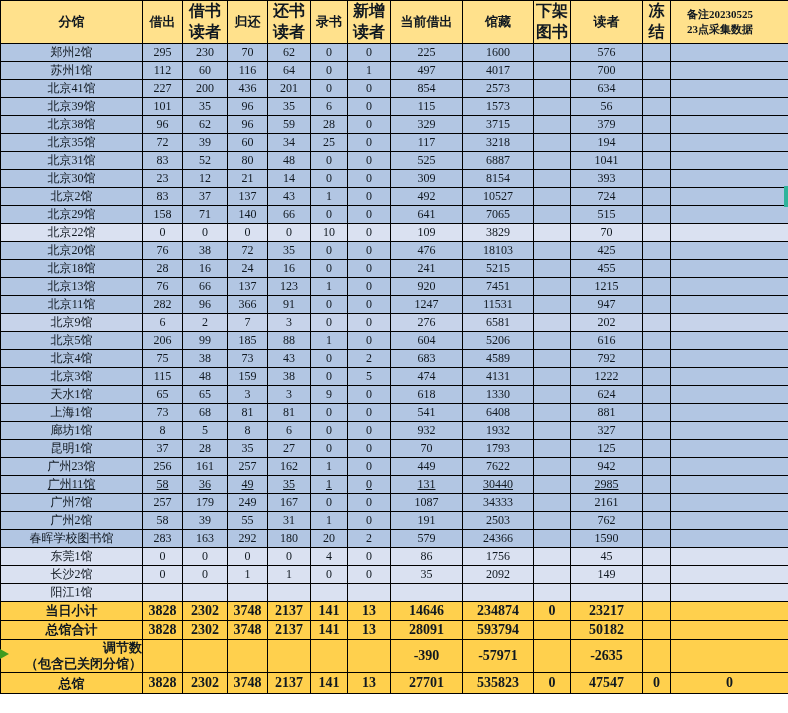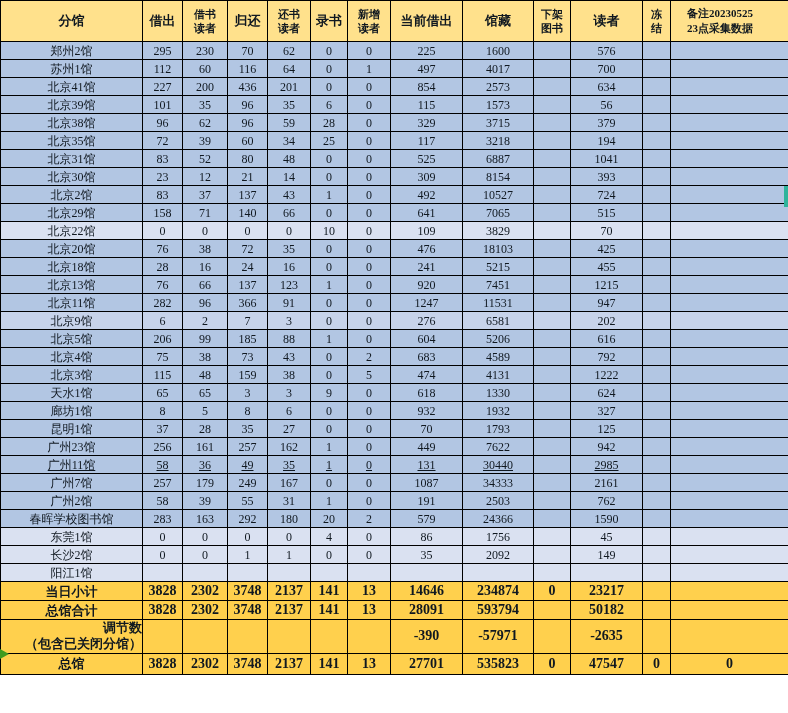--- a/index.html
+++ b/index.html
@@ -24,21 +24,21 @@
     border:1px solid var(--grid);
     padding:0;margin:0;
     text-align:center;vertical-align:middle;
     overflow:hidden;white-space:nowrap;
     color:var(--text);
   }
   thead th{
     background:var(--header-bg);
     font-weight:bold;font-size:13px;height:40px;line-height:1.2;
   }
-  thead th .ln{display:block;font-size:11px;line-height:1.3;}
+  thead th .ln{display:block;font-size:16px;line-height:1.3;}
   thead th.note-th{
     text-align:left;font-size:11px;padding-left:16px;
   }
   thead th.note-th .ln{font-size:11px;line-height:1.35;text-align:left;}
   tbody td{font-size:12px;height:17px;line-height:1;}
   tbody td.branch{font-size:12px;}
   tr.summary td{
     background:var(--summary-bg);
     font-weight:bold;font-size:14px;
   }
@@ -408,20 +408,35 @@
         <td>9</td>
         <td>0</td>
         <td>618</td>
         <td>1330</td>
         <td></td>
         <td>624</td>
         <td></td>
         <td></td>
       </tr>
       <tr style="background: rgb(178, 198, 227);">
+        <td class="branch">上海1馆</td>
+        <td>73</td>
+        <td>68</td>
+        <td>81</td>
+        <td>81</td>
+        <td>0</td>
+        <td>0</td>
+        <td>541</td>
+        <td>6408</td>
+        <td></td>
+        <td>881</td>
+        <td></td>
+        <td></td>
+      </tr>
+      <tr style="background: rgb(178, 198, 227);">
         <td class="branch">廊坊1馆</td>
         <td>8</td>
         <td>5</td>
         <td>8</td>
         <td>6</td>
         <td>0</td>
         <td>0</td>
         <td>932</td>
         <td>1932</td>
         <td></td>

